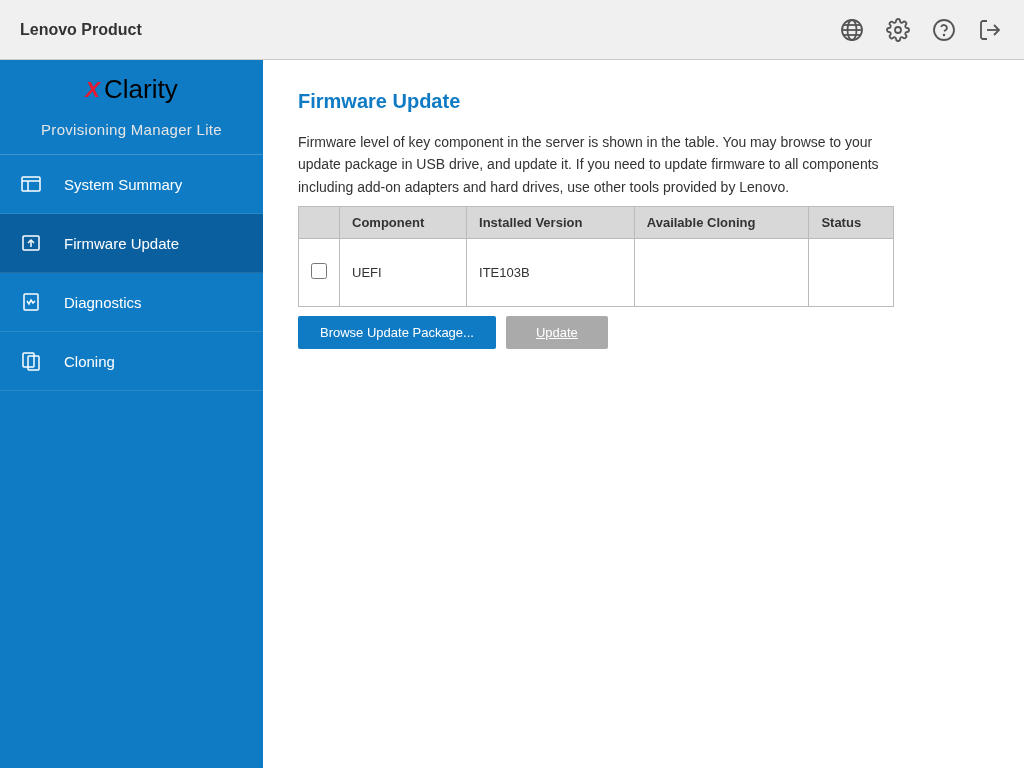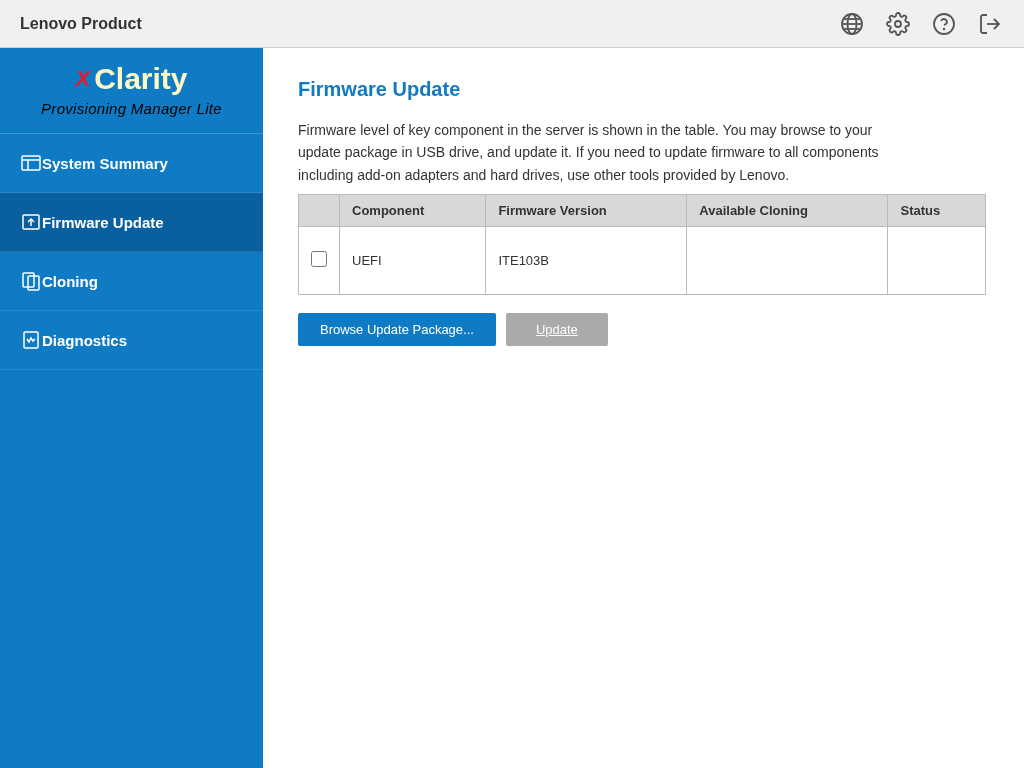--- a/index.html
+++ b/index.html
@@ -4,21 +4,21 @@
   <style>
     * { margin: 0; padding: 0; box-sizing: border-box; }
     body { font-family: Arial, sans-serif; width: 1024px; height: 768px; overflow: hidden; display: flex; flex-direction: column; }
 
     
     .header {
       display: flex;
       align-items: center;
       justify-content: space-between;
       background: #f0f0f0;
-      height: 48px;
+      height: 60px;
       padding: 0 20px;
       border-bottom: 1px solid #ccc;
       flex-shrink: 0;
     }
     .header-title {
       font-size: 16px;
       font-weight: bold;
       color: #333;
     }
     .header-icons {
@@ -65,41 +65,40 @@
       align-items: center;
       gap: 4px;
     }
     .brand-x {
       color: #e8192c;
       font-size: 22px;
       font-weight: bold;
       font-style: italic;
     }
     .brand-clarity {
-      color: #fef9c3;
-      font-size: 30px;
-      font-weight: bold;
+      color: #000000;
+      font-size: 26px;
+      font-weight: normal;
     }
     .brand-subtitle {
-      color: #000000;
+      color: #e5e5e5;
       font-size: 15px;
-      margin-top: 4px;
+      margin-top: 16px;
       letter-spacing: 0.3px;
-      font-style: italic;
     }
 
     .nav-item {
       display: flex;
       align-items: center;
-      gap: 0;
+      gap: 22px;
       padding: 18px 20px;
       color: white;
       cursor: pointer;
       font-size: 15px;
-      font-weight: bold;
+      font-weight: normal;
       border-bottom: 1px solid rgba(255,255,255,0.1);
       text-align: center;
     }
     .nav-item.active {
       background: #0a5f9e;
     }
     .nav-icon {
       width: 22px;
       height: 22px;
       flex-shrink: 0;
@@ -125,23 +124,23 @@
       font-size: 14px;
       color: #333;
       line-height: 1.6;
       margin-bottom: 8px;
       max-width: 620px;
     }
 
     
     .firmware-table {
       border-collapse: collapse;
-      width: 688px;
+      width: 596px;
       border: 1px solid #bbb;
-      margin-bottom: 18px;
+      margin-bottom: 9px;
     }
     .firmware-table th {
       background: #d8d8d8;
       font-size: 13px;
       font-weight: bold;
       color: #333;
       padding: 8px 12px;
       text-align: left;
       border: 1px solid #bbb;
     }
@@ -263,48 +262,48 @@
           <polyline points="7,10 10,7 13,10"></polyline>
           <line x1="10" y1="7" x2="10" y2="14"></line>
         </svg>
       </div>
       <span>Firmware Update</span>
     </div>
 
     <div class="nav-item">
       <div class="nav-icon">
         <svg width="20" height="20" viewBox="0 0 20 20" fill="none" stroke="white" stroke-width="1.5">
+          <rect x="3" y="2" width="14" height="16" rx="1"></rect>
+          <path d="M6 9 L8 12 L10 8 L12 11 L14 9"></path>
+        </svg>
+      </div>
+      <span>Diagnostics</span>
+    </div>
+
+    <div class="nav-item">
+      <div class="nav-icon">
+        <svg width="20" height="20" viewBox="0 0 20 20" fill="none" stroke="white" stroke-width="1.5">
           <rect x="2" y="2" width="11" height="14" rx="1"></rect>
           <rect x="7" y="5" width="11" height="14" rx="1"></rect>
         </svg>
       </div>
       <span>Cloning</span>
-    </div>
-
-    <div class="nav-item">
-      <div class="nav-icon">
-        <svg width="20" height="20" viewBox="0 0 20 20" fill="none" stroke="white" stroke-width="1.5">
-          <rect x="3" y="2" width="14" height="16" rx="1"></rect>
-          <path d="M6 9 L8 12 L10 8 L12 11 L14 9"></path>
-        </svg>
-      </div>
-      <span>Diagnostics</span>
     </div>
   </div>
 
   <div class="content">
     <div class="page-title">Firmware Update</div>
     <div class="description">Firmware level of key component in the server is shown in the table. You may browse to your update package in USB drive, and update it. If you need to update firmware to all components including add-on adapters and hard drives, use other tools provided by Lenovo.</div>
 
     <table class="firmware-table">
       <thead>
         <tr>
           <th class="checkbox-cell"></th>
           <th>Component</th>
-          <th>Firmware Version</th>
+          <th>Installed Version</th>
           <th>Available Cloning</th>
           <th>Status</th>
         </tr>
       </thead>
       <tbody>
         <tr>
           <td class="checkbox-cell">
             <input type="checkbox" class="row-checkbox" style="">
           </td>
           <td>UEFI</td>

